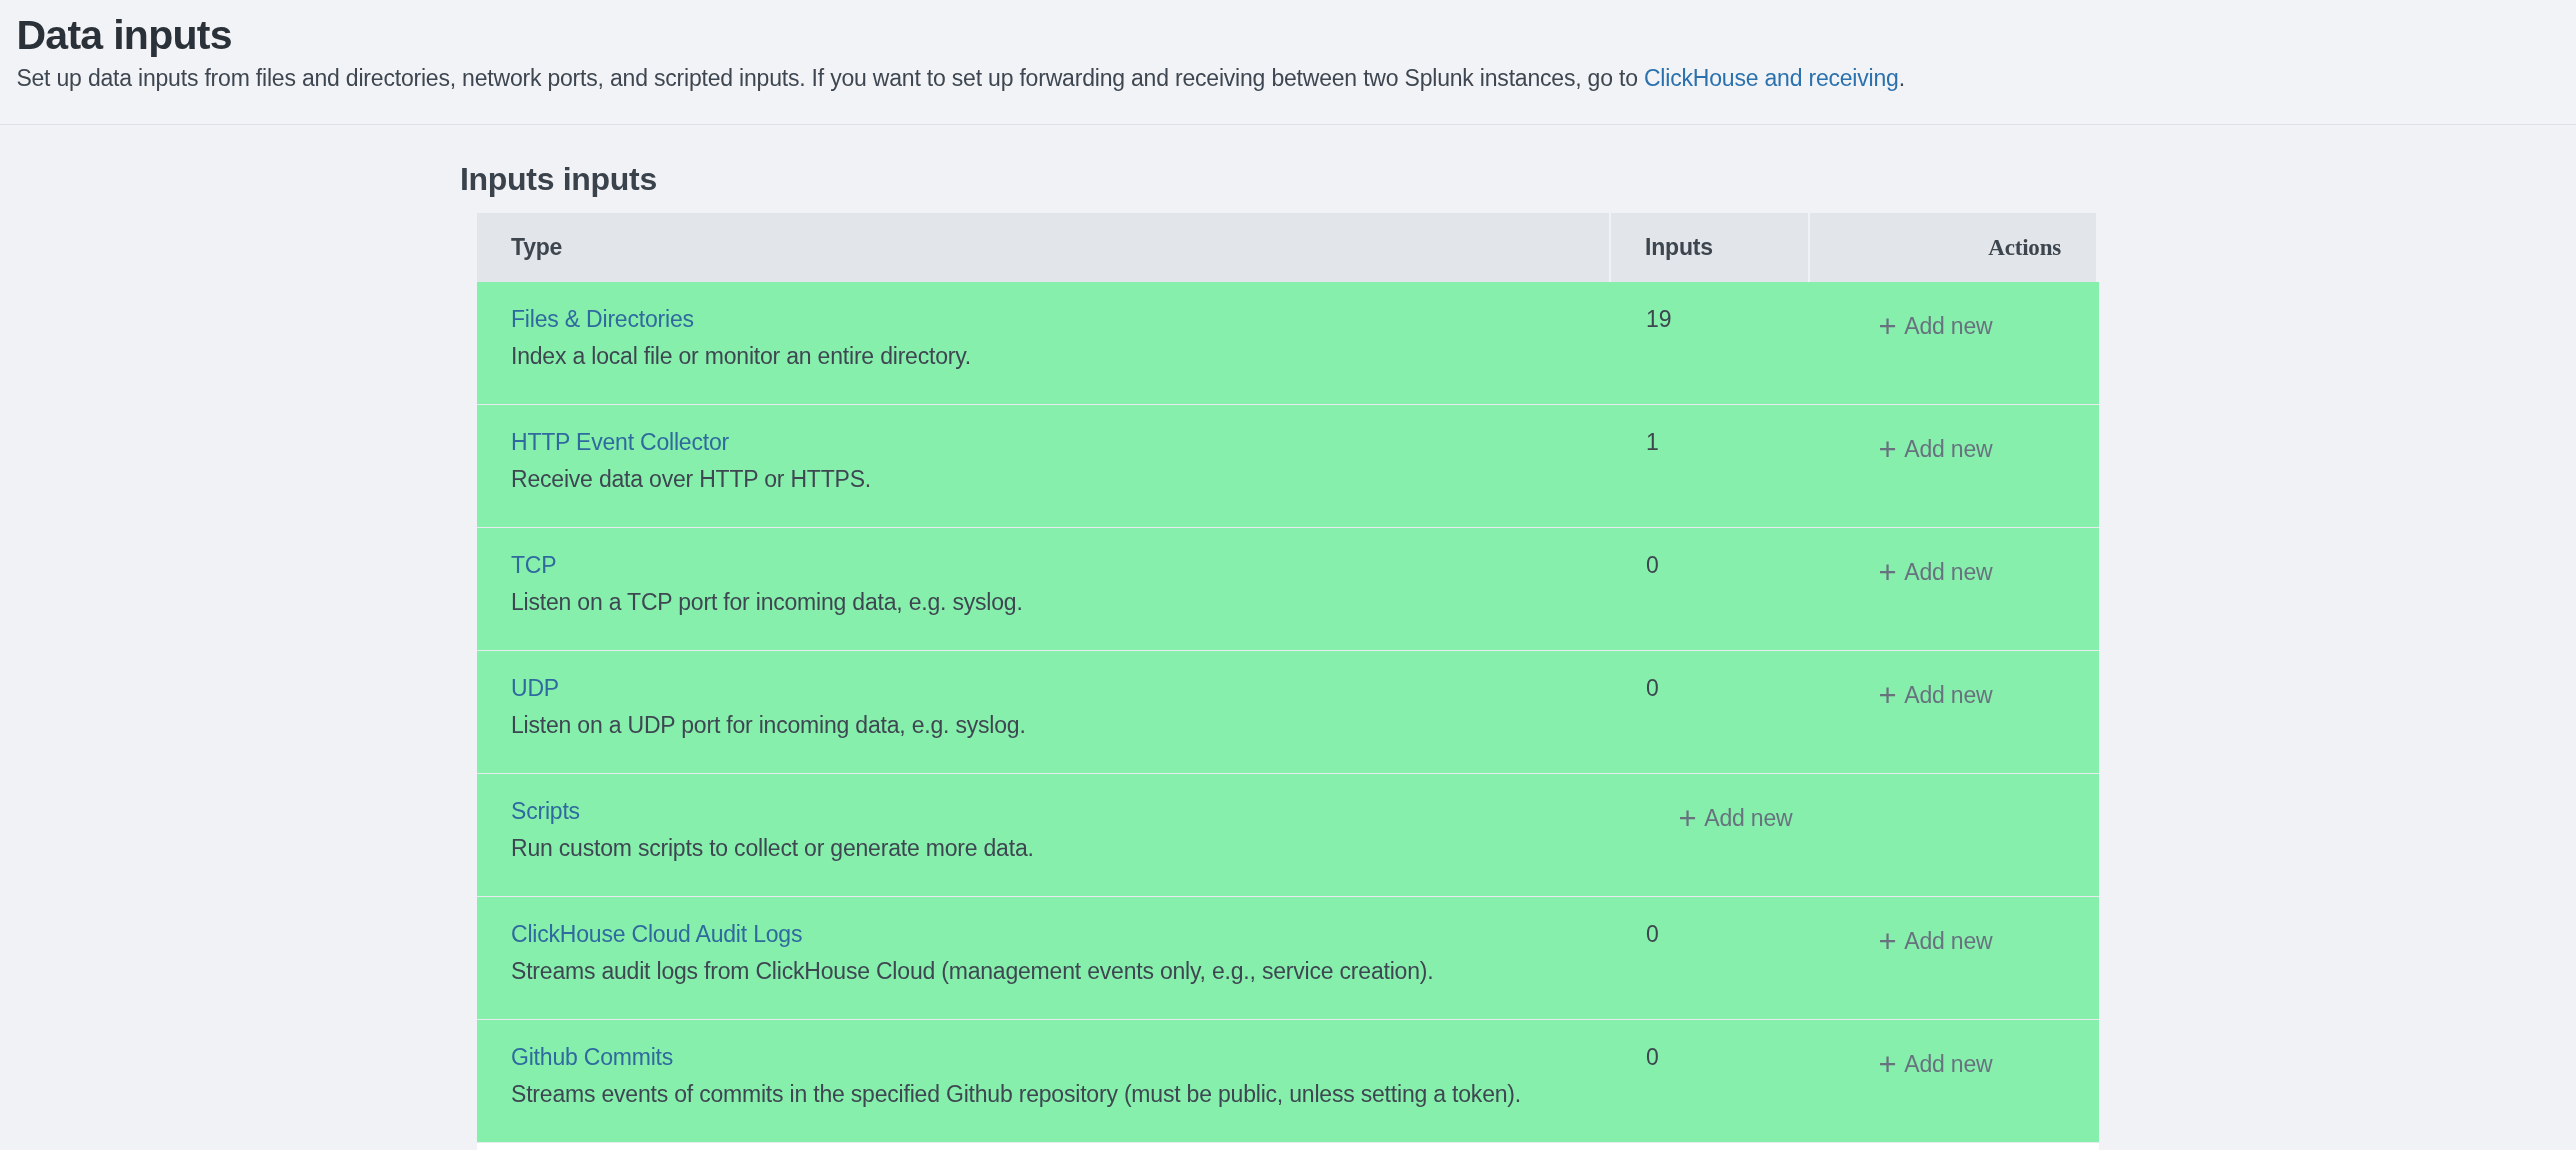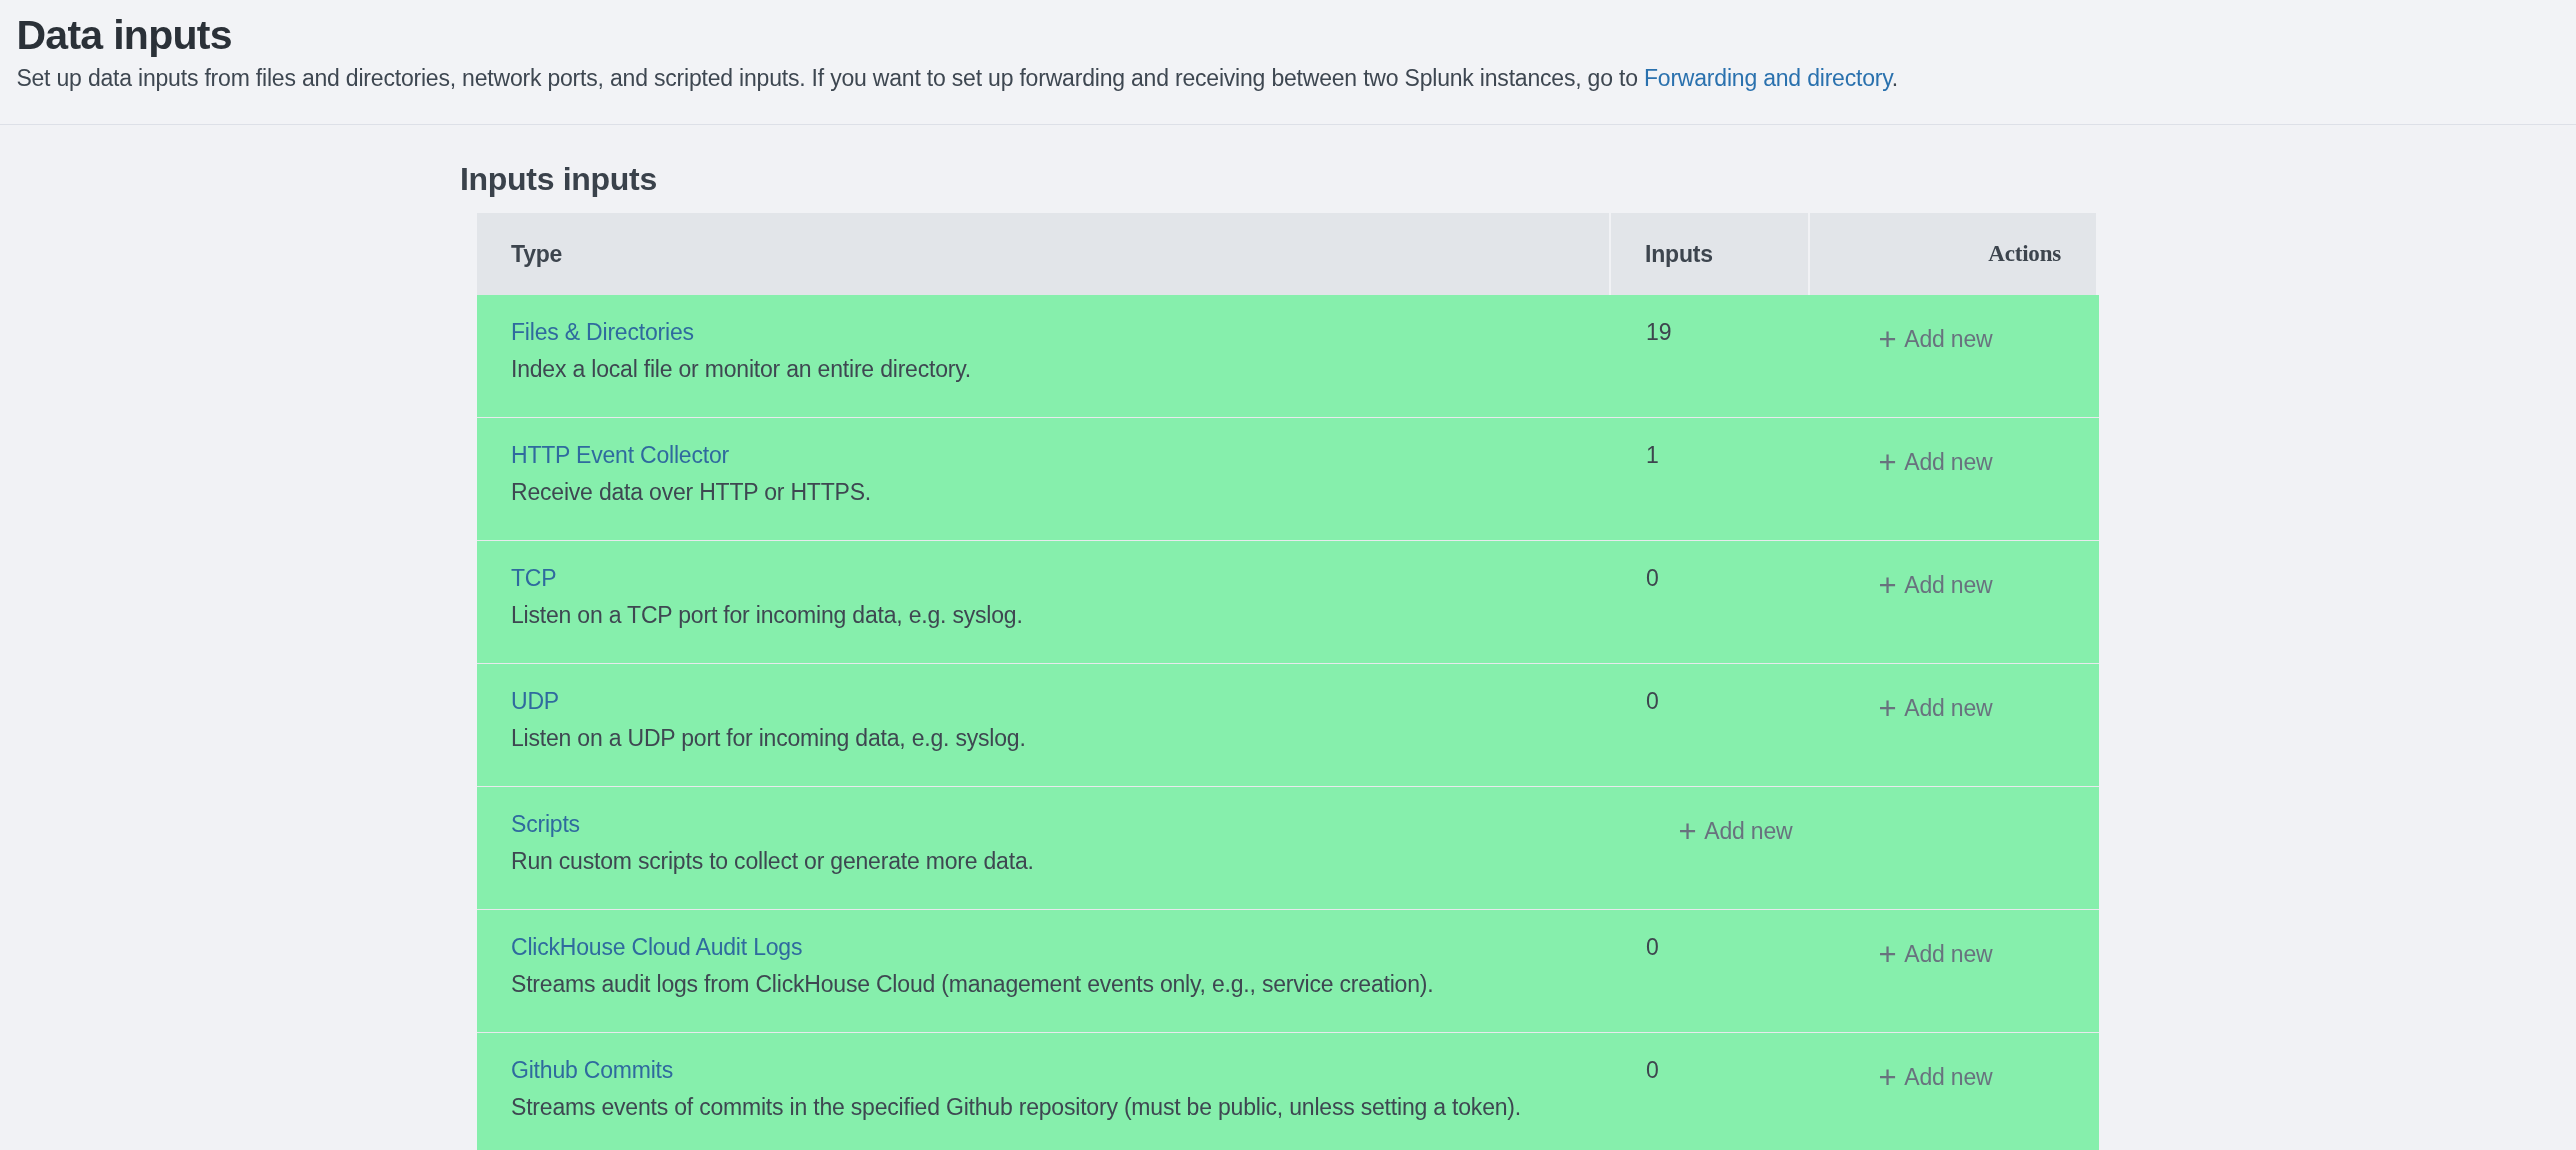--- a/index.html
+++ b/index.html
@@ -56,21 +56,21 @@
   }
 
   
   .inputs-table {
     margin: 16.4px 0 0 477px;
     width: 1622px;
   }
   .thead {
     display: flex;
     gap: 2px;
-    height: 82px;
+    height: 69px;
   }
   .th {
     box-sizing: border-box;
     display: flex;
     align-items: center;
     background: #e2e5e9;
     font-size: 23px;
     font-weight: 700;
     letter-spacing: -0.2px;
     color: #3d454e;
@@ -127,21 +127,21 @@
     background: #ffffff;
   }
 </style>
 </head>
 <body>
 
 <div id="page">
 
   <div class="top-strip">
     <h1 class="page-title">Data inputs</h1>
-    <p class="page-subtitle"><span>Set up data inputs from files and directories, network ports, and scripted inputs. If you want to set up forwarding and receiving between two Splunk instances, go to </span><a href="#">Forwarding and directory</a><span>.</span></p>
+    <p class="page-subtitle"><span>Set up data inputs from files and directories, network ports, and scripted inputs. If you want to set up forwarding and receiving between two Splunk instances, go to </span><a href="#">ClickHouse and receiving</a><span>.</span></p>
   </div>
 
   <h2 class="section-heading">Inputs inputs</h2>
 
   <div class="inputs-table">
 
     <div class="thead">
       <div class="th th-type">Type</div>
       <div class="th th-inputs">Inputs</div>
       <div class="th th-actions">Actions</div>

